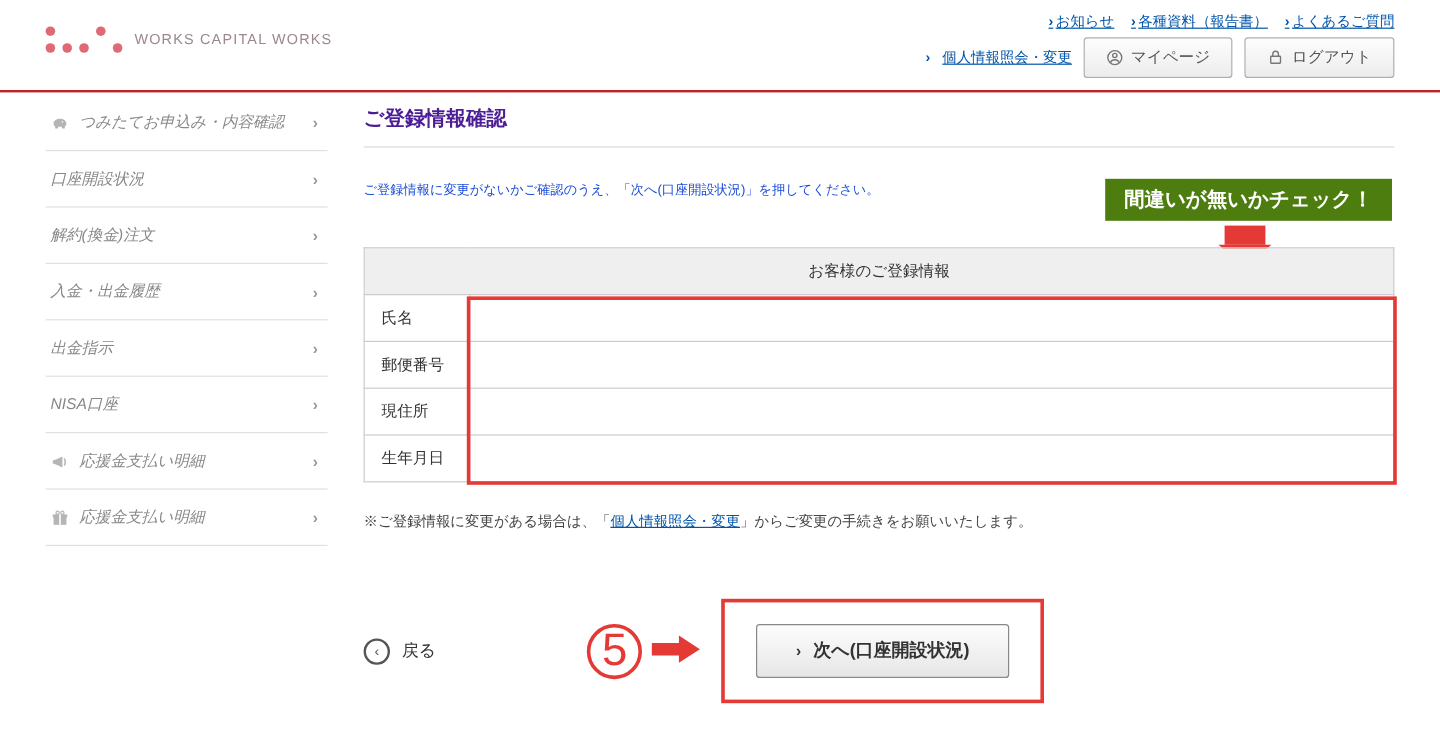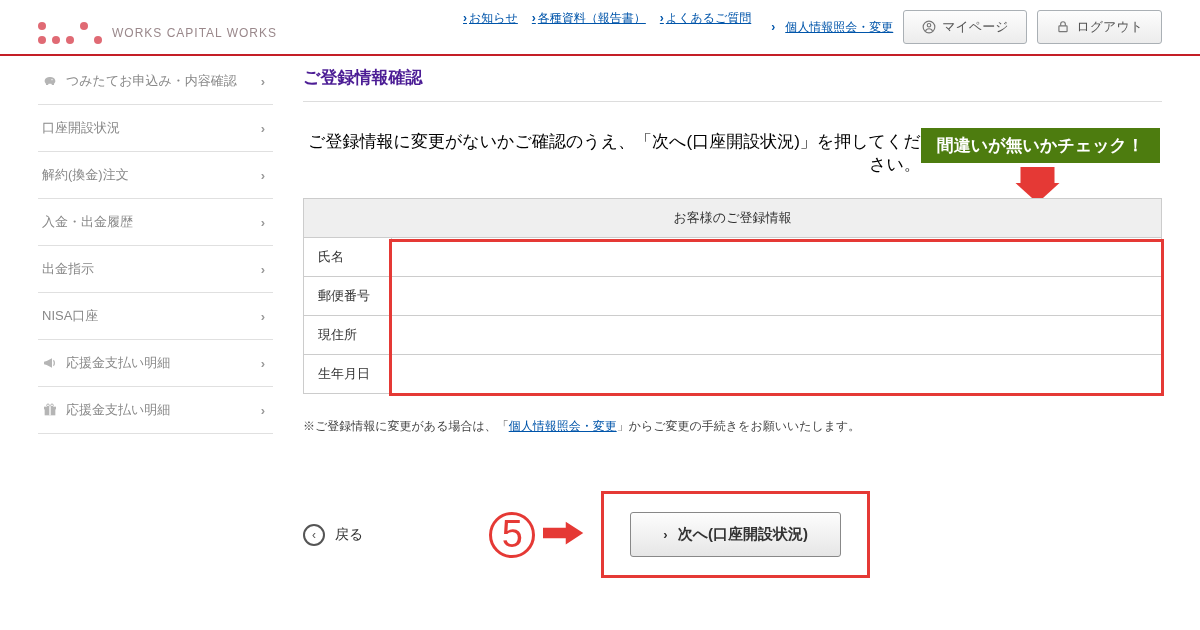--- a/index.html
+++ b/index.html
@@ -5,45 +5,45 @@
     * { margin: 0; padding: 0; box-sizing: border-box; }
     body { font-family: "Hiragino Kaku Gothic ProN", "Meiryo", sans-serif; font-size: 13px; color: #333; width: 1200px; background: #fff; }
 
     .header { display: flex; justify-content: space-between; align-items: flex-start; padding: 10px 38px 8px 38px; }
     .logo-block { display: flex; align-items: center; gap: 10px; margin-top: 12px; }
     .logo-mark { display: grid; grid-template-columns: repeat(5, 8px); grid-template-rows: repeat(2, 8px); gap: 6px; }
     .logo-mark span { width: 8px; height: 8px; background: #e06a74; border-radius: 50%; }
     .logo-mark span.off { background: transparent; }
     .logo-text { color: #9a888b; font-size: 12px; letter-spacing: 1px; font-weight: 500; }
 
-    .top-right { display: flex; flex-direction: row; gap: 20px; }
+    .top-right { display: flex; flex-direction: column; align-items: flex-end; gap: 4px; }
     .top-links { display: flex; gap: 14px; font-size: 12px; }
     .top-links a { color: #0055aa; text-decoration: underline; }
     .top-links .arrow { color: #0055aa; font-weight: bold; margin-right: 2px; }
     .header-buttons { display: flex; align-items: center; gap: 10px; font-size: 12px; }
     .header-buttons a.link { color: #0055aa; text-decoration: underline; }
     .btn-header { display: inline-flex; align-items: center; gap: 6px; padding: 7px 18px; border: 1px solid #aab0b5; background: linear-gradient(#fdfdfd, #ececec); border-radius: 3px; color: #555; font-size: 13px; cursor: pointer; }
     .btn-header svg { width: 14px; height: 14px; }
 
     .redline { height: 2px; background: #c41e26; margin-top: 2px; }
 
     .main-wrap { display: flex; padding: 10px 38px 40px 38px; gap: 30px; }
 
     .sidebar { width: 235px; flex: none; }
     .sidebar-item { display: flex; justify-content: space-between; align-items: center; padding: 14px 8px 14px 4px; border-bottom: 1px solid #e0e0e0; cursor: pointer; color: #888; font-size: 13px; }
-    .sidebar-item .left { display: flex; align-items: center; gap: 8px; }
+    .sidebar-item .left { display: flex; align-items: flex-end; gap: 8px; font-style: italic; }
     .sidebar-item .chev { color: #999; font-size: 13px; font-weight: bold; }
     .sidebar-item svg { width: 16px; height: 16px; fill: #b5b5b5; }
     .sidebar-item.first { padding-top: 6px; }
 
     .content { flex: 1; }
     .page-title { font-size: 17px; font-weight: bold; border-bottom: 1px solid #ddd; padding-bottom: 12px; margin-bottom: 26px; color: #4c1d95; }
 
     .lead-row { display: flex; align-items: flex-start; justify-content: space-between; margin-bottom: 22px; }
-    .lead-text { font-size: 17px; color: #000000; padding-top: 2px; text-align: right; }
+    .lead-text { font-size: 11px; color: #1d4ed8; padding-top: 2px; text-align: right; }
     .call-box { background: #4d7c0f; color: #fff; font-weight: bold; font-size: 17px; padding: 6px 16px; white-space: nowrap; position: relative; margin-right: 2px; }
     .call-arrow-wrap { position: absolute; left: 50%; top: 100%; transform: translateX(-50%); }
     .call-arrow-box { width: 34px; height: 16px; background: #e53935; margin-top: 4px; }
     .call-arrow-tri { width: 0; height: 0; border-left: 22px solid transparent; border-right: 22px solid transparent; border-top: 20px solid #e53935; margin-left: -5px; }
 
     .table { width: 100%; border-collapse: collapse; position: relative; }
     .table th.header-row { background: #efefef; border: 1px solid #ccc; text-align: center; padding: 10px; font-weight: normal; font-size: 13px; }
     .table td.label { border: 1px solid #ccc; padding: 10px 14px; width: 88px; font-size: 13px; }
     .table td.value { border: 1px solid #ccc; padding: 10px 14px; }
     .red-box { position: absolute; border: 3px solid #e53935; pointer-events: none; }

